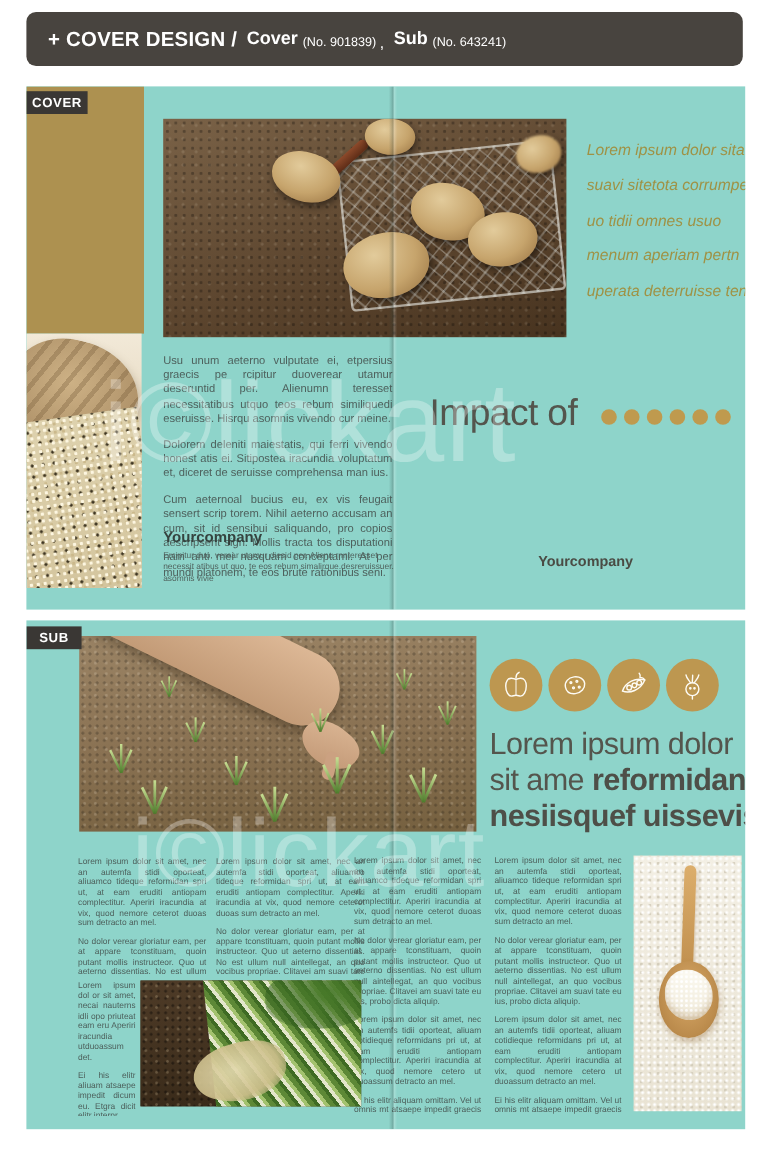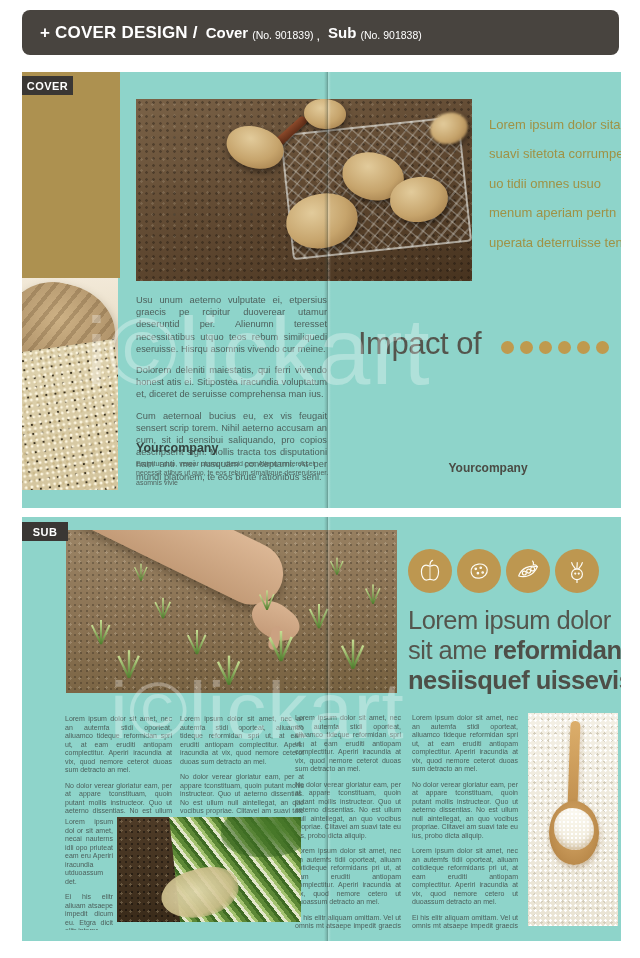--- a/index.html
+++ b/index.html
@@ -97,21 +97,21 @@
       radial-gradient(#fdf6e0 1px, transparent 1.5px),
       radial-gradient(#3e3522 .9px, transparent 1.3px),
       radial-gradient(#cbb98c 1px, transparent 1.4px),
       linear-gradient(180deg,#ded2ae,#d3c49d);
     background-size:5px 5px, 8px 8px, 6px 6px, 100% 100%;
     background-position:0 0, 3px 4px, 2px 1px, 0 0;
     transform:rotate(-8deg) scale(1.15);
   }
 
   
-  .gold-lines{left:467px;top:38px;width:132px;color:#9f9245;font-size:13px;}
+  .gold-lines{left:467px;top:38px;width:132px;color:#9f9245;font-size:13px;font-style:italic;}
   .gold-lines div{height:29.4px;line-height:29.4px;white-space:nowrap;}
 
   .cover-paragraphs{left:114px;top:222px;width:191px;font-size:9.3px;line-height:12.2px;color:#4e615d;}
   .cover-paragraphs p{margin:0 0 9px 0;text-align:justify;}
 
   .cover-company{left:114px;top:369px;font-size:12.5px;font-weight:bold;color:#35433f;}
   .cover-company-note{left:114px;top:387px;width:197px;font-size:7px;line-height:9.3px;color:#51645f;}
 
   .title-row{left:336px;top:254px;display:flex;align-items:center;}
   .title-light{font-size:31px;font-weight:300;color:#54554d;letter-spacing:-.5px;white-space:nowrap;}
@@ -220,21 +220,21 @@
 </style>
 </head>
 <body>
 
 <div class="abs header-bar">
   <span class="h-main">+ COVER DESIGN /</span>
   <span class="h-name">Cover</span>
   <span class="h-no">(No. 901839)</span>
   <span class="h-sep">,</span>
   <span class="h-name">Sub</span>
-  <span class="h-no">(No. 901838)</span>
+  <span class="h-no">(No. 643241)</span>
 </div>
 
 <div class="abs panel cover">
   <div class="abs tan-stripe"></div>
   <div class="abs badge cover-badge">COVER</div>
 
   <div class="abs photo potato-photo">
     <div class="basket"></div>
     <div class="basket-handle"></div>
     <div class="potato" style="left:150px;top:95px;width:72px;height:54px;transform:rotate(-10deg);"></div>

